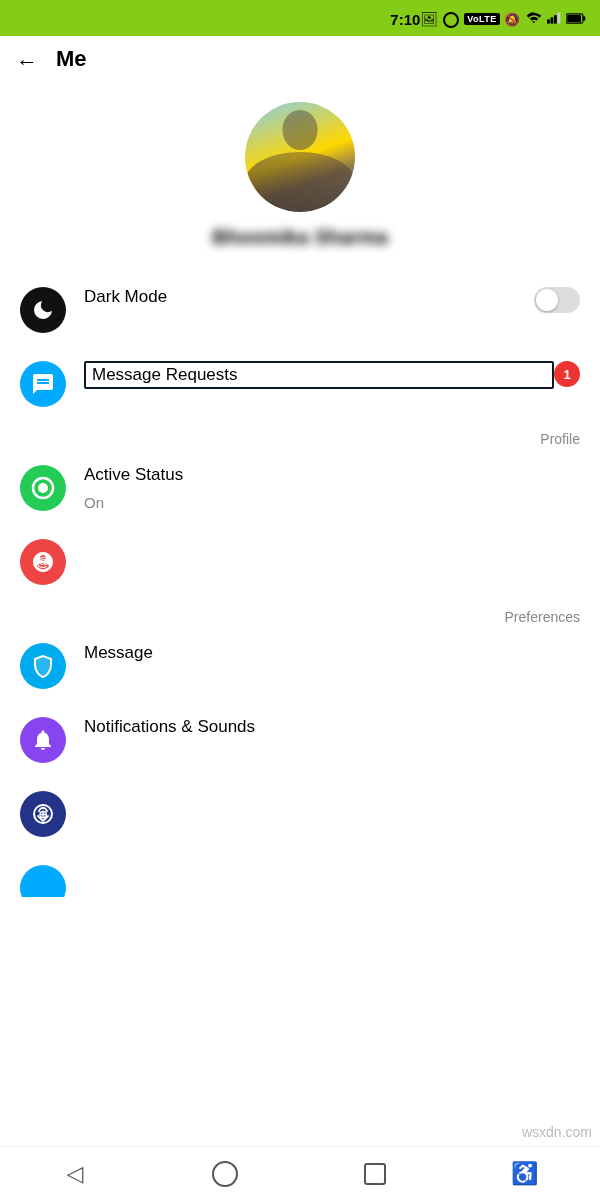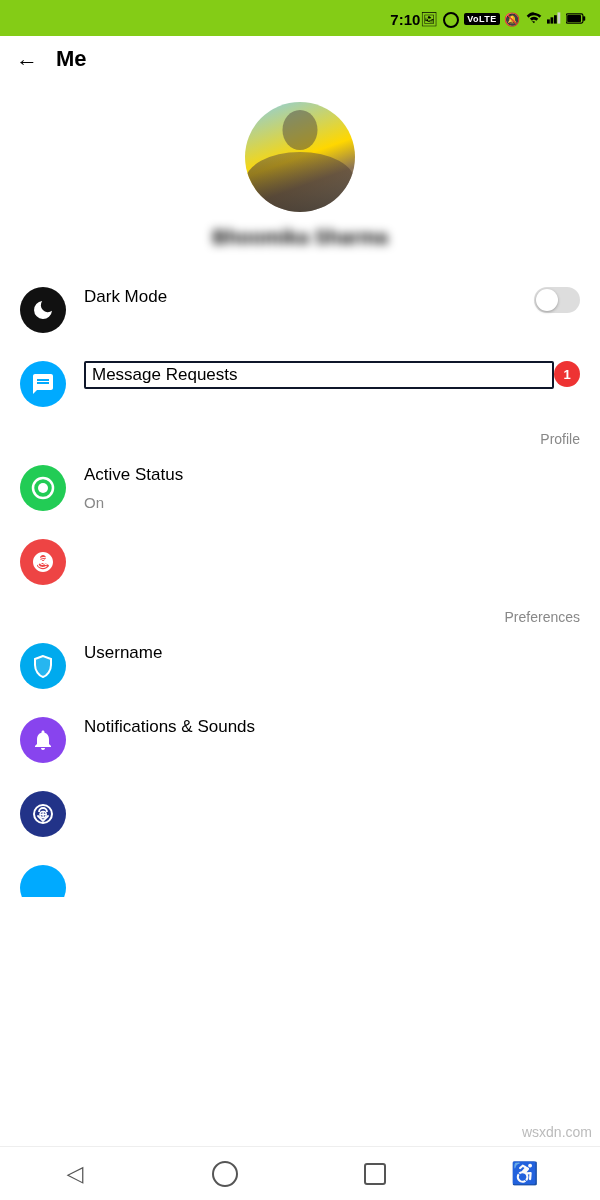--- a/index.html
+++ b/index.html
@@ -337,21 +337,21 @@
 <div class="section-label">Preferences</div>
 
 <div class="menu-item">
   <div class="icon-circle" style="background:#00AAEE;">
     <svg width="24" height="24" viewBox="0 0 24 24">
       <path d="M12 2L4 5v6c0 5.5 3.8 10.7 8 12 4.2-1.3 8-6.5 8-12V5l-8-3z" fill="none" stroke="#fff" stroke-width="2"></path>
       <path d="M12 2L4 5v6c0 5.5 3.8 10.7 8 12 4.2-1.3 8-6.5 8-12V5l-8-3z" fill="rgba(255,255,255,0.15)"></path>
     </svg>
   </div>
   <div class="menu-item-content">
-    <span class="menu-label">Username</span>
+    <span class="menu-label">Message</span>
   </div>
 </div>
 
 <div class="menu-item">
   <div class="icon-circle" style="background:#8844EE;">
     <svg width="24" height="24" viewBox="0 0 24 24">
       <path d="M12 22c1.1 0 2-.9 2-2h-4c0 1.1.9 2 2 2zm6-6V11c0-3.07-1.63-5.64-4.5-6.32V4c0-.83-.67-1.5-1.5-1.5s-1.5.67-1.5 1.5v.68C7.64 5.36 6 7.92 6 11v5l-2 2v1h16v-1l-2-2z" fill="#fff"></path>
     </svg>
   </div>
   <div class="menu-item-content">

